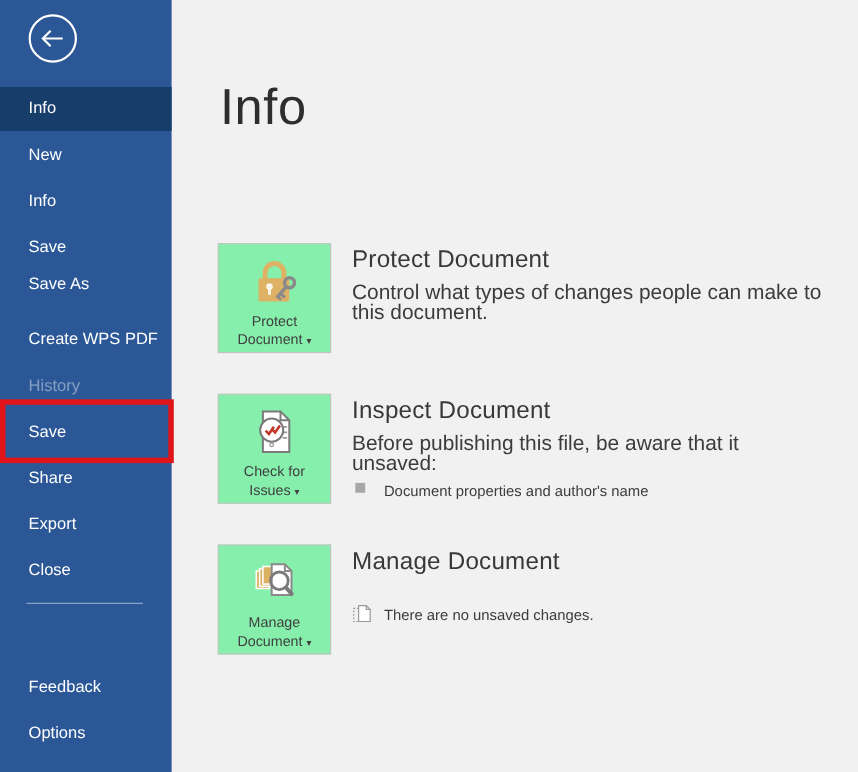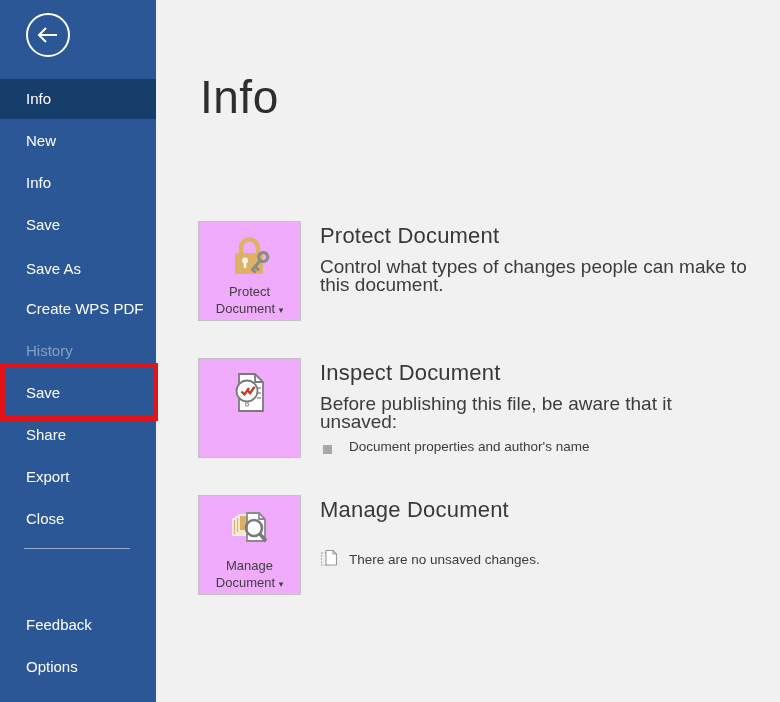--- a/index.html
+++ b/index.html
@@ -41,36 +41,36 @@
     position:absolute; left:200px; top:70px;
     font-size:46px; font-weight:300; color:#2e2e2e; letter-spacing:0.5px;
   }
   .section { position:absolute; left:198px; width:560px; }
   .sec-1 { top:221px; }
   .sec-2 { top:358px; }
   .sec-3 { top:495px; }
 
   .big-btn {
     position:absolute; left:0; top:0; width:103px; height:100px;
-    background:#f0abfc; border:1px solid #c3c3c3;
+    background:#86efac; border:1px solid #c3c3c3;
     display:flex; flex-direction:column; align-items:center;
     padding-top:10px; cursor:pointer;
     font-family:"Liberation Sans", sans-serif;
   }
   .big-btn .btn-icon { width:48px; height:48px; flex:0 0 auto; }
   .big-btn .btn-label {
     margin-top:3px; font-size:13px; color:#3f3f3f; text-align:center;
     line-height:17px; width:92px;
   }
   .caret { font-size:9px; color:#3f3f3f; }
 
   .sec-text { position:absolute; left:122px; top:2px; width:430px; }
   .sec-heading { font-size:22px; font-weight:300; color:#383838; letter-spacing:0.2px; }
   .sec-desc { margin-top:9px; font-size:19px; color:#3c3c3c; line-height:18px; }
-  .bullet-row { margin-top:8px; display:flex; align-items:flex-end; }
+  .bullet-row { margin-top:8px; display:flex; align-items:flex-start; }
   .bullet-square {
     width:9px; height:9px; background:#a8a8a8; margin-left:3px; margin-right:17px; flex:0 0 auto;
   }
   .status-row { margin-top:26px; display:flex; align-items:center; }
   .status-icon { margin-left:0px; margin-right:11px; flex:0 0 auto; }
   .bullet-text, .status-text { font-size:13.5px; color:#3c3c3c; }
 </style>
 </head>
 <body>
 
@@ -82,21 +82,21 @@
       <svg width="26" height="26" viewBox="0 0 26 26">
         <line x1="4" y1="13" x2="22" y2="13" stroke="#fff" stroke-width="2"></line>
         <polyline points="11,6 4,13 11,20" fill="none" stroke="#fff" stroke-width="2"></polyline>
       </svg>
     </div>
 
     <div class="nav-item selected" style="top:79px">Info</div>
     <div class="nav-item" style="top:120px">New</div>
     <div class="nav-item" style="top:162px">Info</div>
     <div class="nav-item" style="top:204px">Save</div>
-    <div class="nav-item" style="top:248px">Save As</div>
+    <div class="nav-item" style="top:238px">Save As</div>
     <div class="nav-item" style="top:288px">Create WPS PDF</div>
     <div class="nav-item disabled" style="top:330px">History</div>
     <div class="nav-item" style="top:372px">Save</div>
     <div class="nav-item" style="top:414px">Share</div>
     <div class="nav-item" style="top:456px">Export</div>
     <div class="nav-item" style="top:498px">Close</div>
 
     <div class="nav-divider"></div>
 
     <div class="nav-item" style="top:604px">Feedback</div>
@@ -135,20 +135,21 @@
         <path d="M13 5h16l8 8v29H13z" fill="#ffffff" stroke="#7a7a7a" stroke-width="1.8"></path>
         <path d="M29 5v8h8" fill="none" stroke="#7a7a7a" stroke-width="1.8"></path>
         <line x1="31" y1="19" x2="35" y2="19" stroke="#9a9a9a" stroke-width="1.6"></line>
         <line x1="31" y1="24" x2="35" y2="24" stroke="#9a9a9a" stroke-width="1.6"></line>
         <line x1="31" y1="29" x2="35" y2="29" stroke="#9a9a9a" stroke-width="1.6"></line>
         <circle cx="21" cy="22" r="10.5" fill="#ffffff" stroke="#7a7a7a" stroke-width="1.8"></circle>
         <path d="M15.5 22.5l3 3 4.5-6.5" fill="none" stroke="#c23a2b" stroke-width="2.4"></path>
         <path d="M21.5 21.5l2.6 2.6 4.4-6.2" fill="none" stroke="#c23a2b" stroke-width="2.4"></path>
         <circle cx="21" cy="35.5" r="1.6" fill="none" stroke="#9a9a9a" stroke-width="1.2"></circle>
       </svg>
+      <span class="btn-label"><span>Check for Issues</span> <span class="caret">▾</span></span>
     </button>
     <div class="sec-text">
       <div class="sec-heading">Inspect Document</div>
       <div class="sec-desc">Before publishing this file, be aware that it unsaved:</div>
       <div class="bullet-row">
         <span class="bullet-square"></span>
         <span class="bullet-text">Document properties and author's name</span>
       </div>
     </div>
   </div>

